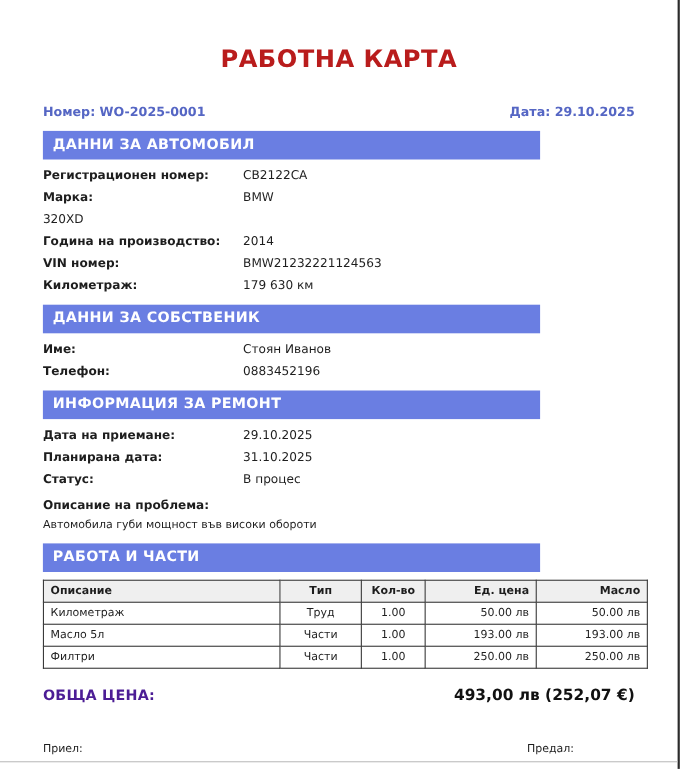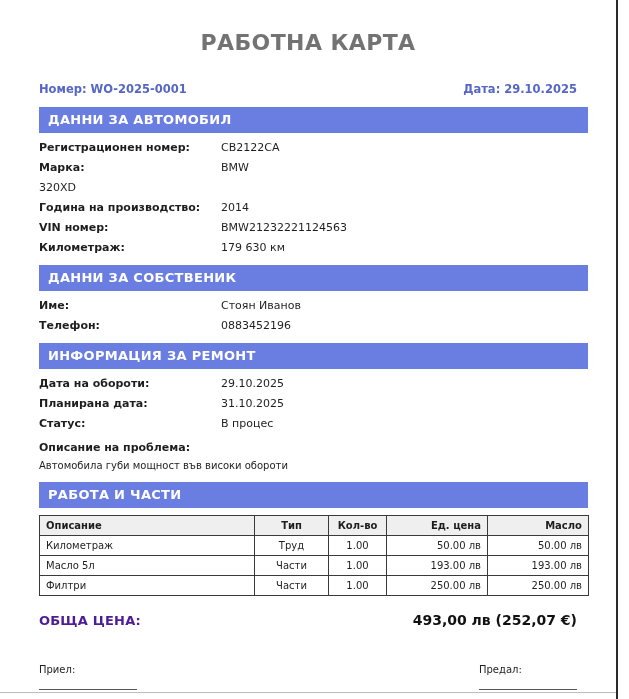--- a/index.html
+++ b/index.html
@@ -33,44 +33,44 @@
     bottom: 6px;
     height: 1px;
     background: #bdbdbd;
   }
 
   
   .doc-title {
     text-align: center;
     font-size: 22px;
     font-weight: bold;
-    color: #737373;
+    color: #b91c1c;
     letter-spacing: 0.4px;
     margin: 0;
-    padding-top: 30px;
+    padding-top: 42px;
   }
 
   
   .meta-row {
     display: flex;
     justify-content: space-between;
     align-items: baseline;
     margin-top: 27px;
     padding: 0 9px;
     font-size: 11.5px;
     font-weight: bold;
     color: #5566c4;
   }
 
   
   .section-bar {
     margin-top: 11px;
     margin-left: 9px;
     margin-right: 0;
-    width: 549px;
+    width: 452px;
     box-sizing: border-box;
     background: #6a7ee2;
     color: #ffffff;
     font-size: 13px;
     font-weight: bold;
     letter-spacing: 0.3px;
     padding: 5px 9px 6px 9px;
   }
 
   
@@ -238,21 +238,21 @@
     </div>
     <div class="field-row">
       <span class="field-label">Телефон:</span>
       <span class="field-value">0883452196</span>
     </div>
   </div>
 
   <div class="section-bar">ИНФОРМАЦИЯ ЗА РЕМОНТ</div>
   <div class="fields">
     <div class="field-row">
-      <span class="field-label">Дата на обороти:</span>
+      <span class="field-label">Дата на приемане:</span>
       <span class="field-value">29.10.2025</span>
     </div>
     <div class="field-row">
       <span class="field-label">Планирана дата:</span>
       <span class="field-value">31.10.2025</span>
     </div>
     <div class="field-row">
       <span class="field-label">Статус:</span>
       <span class="field-value">В процес</span>
     </div>

